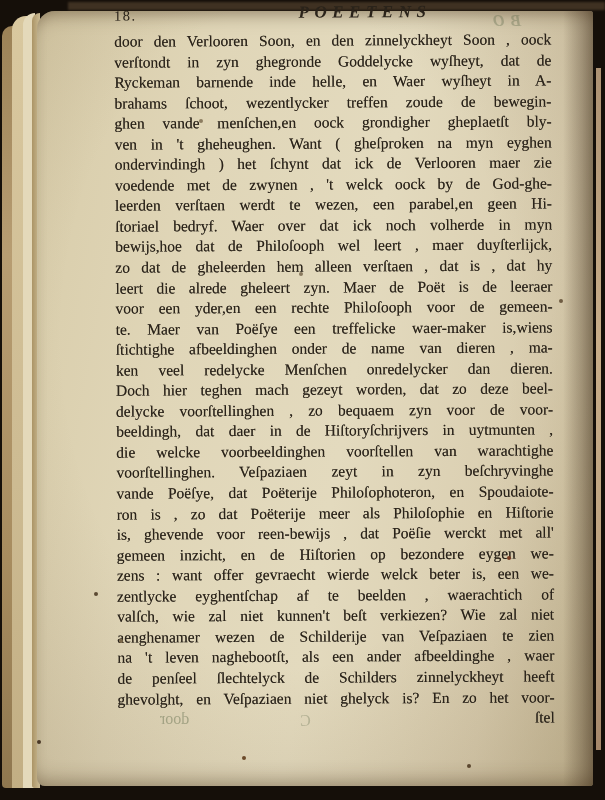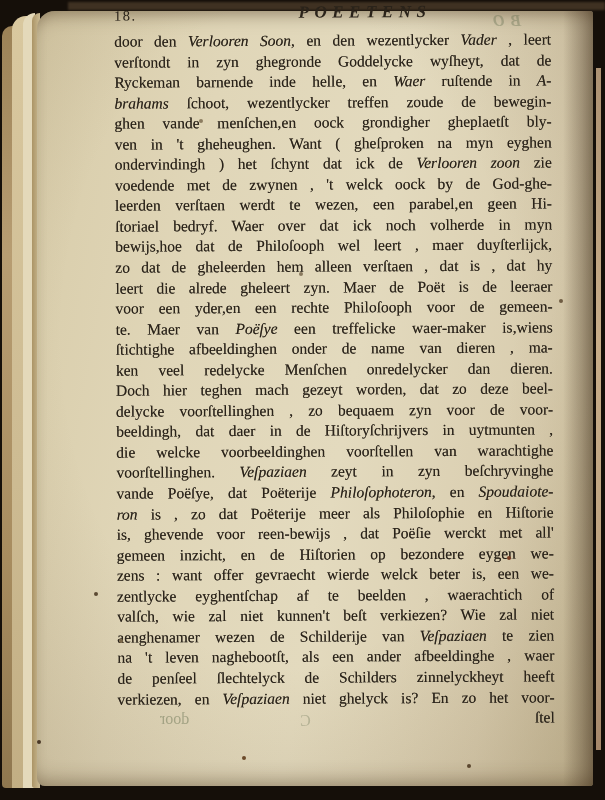--- a/index.html
+++ b/index.html
@@ -29,21 +29,21 @@
         background:linear-gradient(180deg,#ad9273,#c8ad89 40%,#bda27f 75%,#a5876a);}
   
   .content{position:absolute;left:0;top:0;width:100%;height:100%;transform:rotate(-0.3deg);
         transform-origin:40% 50%;color:#2a231a;}
   .pageno{position:absolute;left:116px;top:7px;font-size:14.5px;letter-spacing:1.5px;}
   .runtitle{position:absolute;left:222px;top:3px;width:290px;text-align:center;
         font-size:17px;font-style:italic;font-weight:600;letter-spacing:5.5px;}
   .textblock{position:absolute;left:116px;top:31px;width:437px;}
   .line{font-size:15.5px;line-height:20.55px;text-align:justify;text-align-last:justify;
         text-shadow:0 0 .5px rgba(42,35,26,.65);}
-  .line .it{font-style:italic;}
+  .line .it{}
   .catchline{font-size:15.5px;line-height:20.55px;text-align:right;text-align-last:right;
         text-shadow:0 0 .5px rgba(42,35,26,.65);}
   
   .bleed{position:absolute;transform:scaleX(-1);color:rgba(104,114,84,.48);filter:blur(.6px);
         font-size:16px;pointer-events:none;}
   .bleed-header{left:487px;top:12px;letter-spacing:6px;font-weight:600;font-style:italic;color:rgba(104,114,84,.40);}
   .bleed-sig{left:300px;top:712px;color:rgba(104,114,84,.35);}
   .bleed-footer{left:160px;top:710px;}
   
   .speckles{position:absolute;left:0;top:0;width:2px;height:2px;border-radius:50%;background:transparent;
@@ -66,27 +66,27 @@
     <div class="gutter"></div>
   </div>
 
   <div class="facing"></div>
 
   <div class="content">
     <div class="pageno">18.</div>
     <div class="runtitle">POEETENS</div>
     <div class="textblock">
       <div id="lines">
-          <div class="line"><span>door den </span><span class="it">Verlooren Soon</span><span>, en den wezentlycker </span><span class="it">Vader</span><span> , leert</span></div>
+          <div class="line"><span>door den </span><span class="it">Verlooren Soon</span><span>, en den zinnelyckheyt </span><span class="it">Soon</span><span> , oock</span></div>
           <div class="line"><span>verſtondt in zyn ghegronde Goddelycke wyſheyt, dat de</span></div>
-          <div class="line"><span>Ryckeman barnende inde helle, en </span><span class="it">Waer</span><span> ruſtende in </span><span class="it">A-</span></div>
+          <div class="line"><span>Ryckeman barnende inde helle, en </span><span class="it">Waer</span><span> wyſheyt in </span><span class="it">A-</span></div>
           <div class="line"><span class="it">brahams</span><span> ſchoot, wezentlycker treffen zoude de bewegin-</span></div>
           <div class="line"><span>ghen vande menſchen,en oock grondigher gheplaetſt bly-</span></div>
           <div class="line"><span>ven in 't gheheughen. Want ( gheſproken na myn eyghen</span></div>
-          <div class="line"><span>ondervindingh ) het ſchynt dat ick de </span><span class="it">Verlooren zoon</span><span> zie</span></div>
+          <div class="line"><span>ondervindingh ) het ſchynt dat ick de </span><span class="it">Verlooren maer</span><span> zie</span></div>
           <div class="line"><span>voedende met de zwynen , 't welck oock by de God-ghe-</span></div>
           <div class="line"><span>leerden verſtaen werdt te wezen, een parabel,en geen Hi-</span></div>
           <div class="line"><span>ſtoriael bedryf. Waer over dat ick noch volherde in myn</span></div>
           <div class="line"><span>bewijs,hoe dat de Philoſooph wel leert , maer duyſterlijck,</span></div>
           <div class="line"><span>zo dat de gheleerden hem alleen verſtaen , dat is , dat hy</span></div>
           <div class="line"><span>leert die alrede gheleert zyn. Maer de Poët is de leeraer</span></div>
           <div class="line"><span>voor een yder,en een rechte Philoſooph voor de gemeen-</span></div>
           <div class="line"><span>te. Maer van </span><span class="it">Poëſye</span><span> een treffelicke waer-maker is,wiens</span></div>
           <div class="line"><span>ſtichtighe afbeeldinghen onder de name van dieren , ma-</span></div>
           <div class="line"><span>ken veel redelycke Menſchen onredelycker dan dieren.</span></div>
@@ -98,21 +98,21 @@
           <div class="line"><span>vande Poëſye, dat Poëterije </span><span class="it">Philoſophoteron</span><span>, en </span><span class="it">Spoudaiote-</span></div>
           <div class="line"><span class="it">ron</span><span> is , zo dat Poëterije meer als Philoſophie en Hiſtorie</span></div>
           <div class="line"><span>is, ghevende voor reen-bewijs , dat Poëſie werckt met all'</span></div>
           <div class="line"><span>gemeen inzicht, en de Hiſtorien op bezondere eygen we-</span></div>
           <div class="line"><span>zens : want offer gevraecht wierde welck beter is, een we-</span></div>
           <div class="line"><span>zentlycke eyghentſchap af te beelden , waerachtich of</span></div>
           <div class="line"><span>valſch, wie zal niet kunnen't beſt verkiezen? Wie zal niet</span></div>
           <div class="line"><span>aenghenamer wezen de Schilderije van </span><span class="it">Veſpaziaen</span><span> te zien</span></div>
           <div class="line"><span>na 't leven naghebootſt, als een ander afbeeldinghe , waer</span></div>
           <div class="line"><span>de penſeel ſlechtelyck de Schilders zinnelyckheyt heeft</span></div>
-          <div class="line"><span>verkiezen, en </span><span class="it">Veſpaziaen</span><span> niet ghelyck is? En zo het voor-</span></div>
+          <div class="line"><span>ghevolght, en </span><span class="it">Veſpaziaen</span><span> niet ghelyck is? En zo het voor-</span></div>
         </div>
       <div class="catchline">
         <span>ſtel</span>
       </div>
     </div>
   </div>
 
   <div class="bleed bleed-header">BO</div>
   <div class="bleed bleed-sig">C</div>
   <div class="bleed bleed-footer">door</div>

